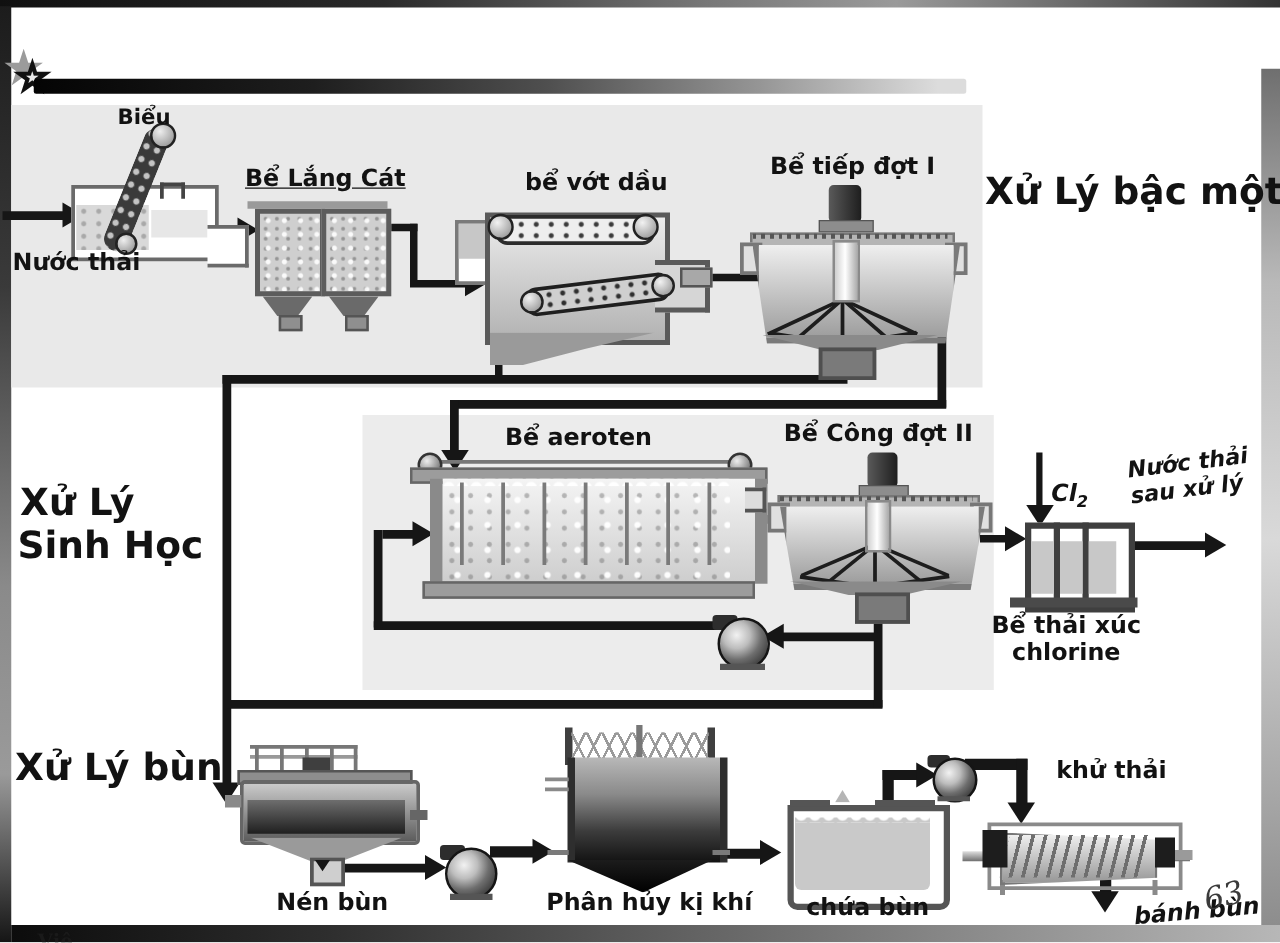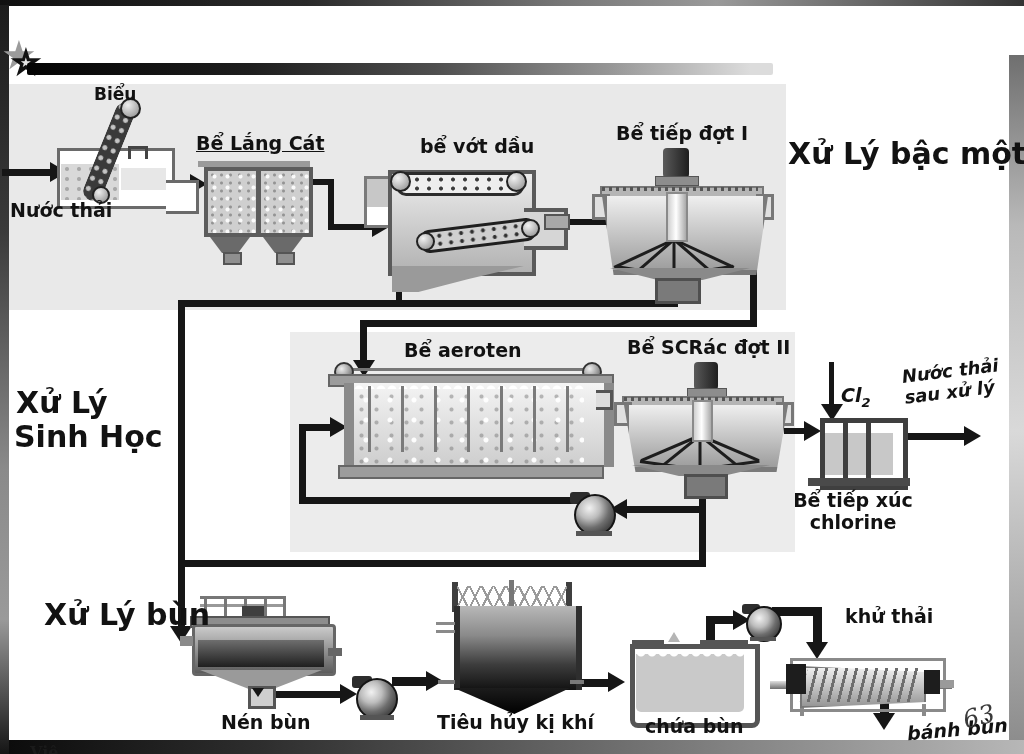--- a/index.html
+++ b/index.html
@@ -317,38 +317,38 @@
   </div>
 
   <div class="lbl t17" style="left:94px;top:84px;">Biểu</div>
   <div class="lbl t19" style="left:10px;top:199px;">Nước thải</div>
   <div class="lbl t19" style="left:196px;top:132px;text-decoration:underline;">Bể Lắng Cát</div>
   <div class="lbl t19" style="left:420px;top:135px;">bể vớt dầu</div>
   <div class="lbl t19" style="left:616px;top:122px;">Bể tiếp đợt I</div>
   <div class="lbl t29" style="left:788px;top:137px;">Xử Lý bậc một</div>
 
   <div class="lbl t19" style="left:404px;top:339px;">Bể aeroten</div>
-  <div class="lbl t19" style="left:627px;top:336px;">Bể SCRác đợt II</div>
+  <div class="lbl t19" style="left:627px;top:336px;">Bể Công đợt II</div>
   <div>
     <div class="lbl t29" style="left:16px;top:386px;">Xử Lý</div>
     <div class="lbl t29" style="left:14px;top:420px;">Sinh Học</div>
   </div>
 
   <div class="lbl t19 ital" style="left:841px;top:384px;"><span>Cl</span><sub style="font-size:13px;">2</sub></div>
   <div style="position:absolute;left:903px;top:360px;transform:rotate(-7deg);">
     <div class="lbl ital" style="position:static;font-size:18px;">Nước thải</div>
     <div class="lbl ital" style="position:static;font-size:18px;">sau xử lý</div>
   </div>
   <div style="position:absolute;left:790px;top:489px;width:126px;text-align:center;">
-    <div class="lbl t19" style="position:static;">Bể tiếp xúc</div>
+    <div class="lbl t19" style="position:static;">Bể thải xúc</div>
     <div class="lbl t19" style="position:static;">chlorine</div>
   </div>
 
-  <div class="lbl t29" style="left:12px;top:598px;margin-left:32px;">Xử Lý bùn</div>
+  <div class="lbl t29" style="left:12px;top:598px;">Xử Lý bùn</div>
   <div class="lbl t19" style="left:221px;top:711px;">Nén bùn</div>
-  <div class="lbl t19" style="left:437px;top:711px;">Tiêu hủy kị khí</div>
+  <div class="lbl t19" style="left:437px;top:711px;">Phân hủy kị khí</div>
   <div class="lbl t19" style="left:645px;top:715px;">chứa bùn</div>
   <div class="lbl t19" style="left:845px;top:605px;">khử thải</div>
   <div class="lbl t19 ital" style="left:907px;top:718px;transform:rotate(-5deg);">bánh bùn</div>
   <div class="lbl serif ital" style="left:963px;top:702px;font-size:25px;color:#3a3a3a;transform:rotate(-14deg);font-weight:normal;">63</div>
   <div class="lbl serif" style="left:30px;top:743px;font-size:16px;color:#1a1a1a;z-index:5;">Việ</div>
 
 </div>
 
 </body></html>

